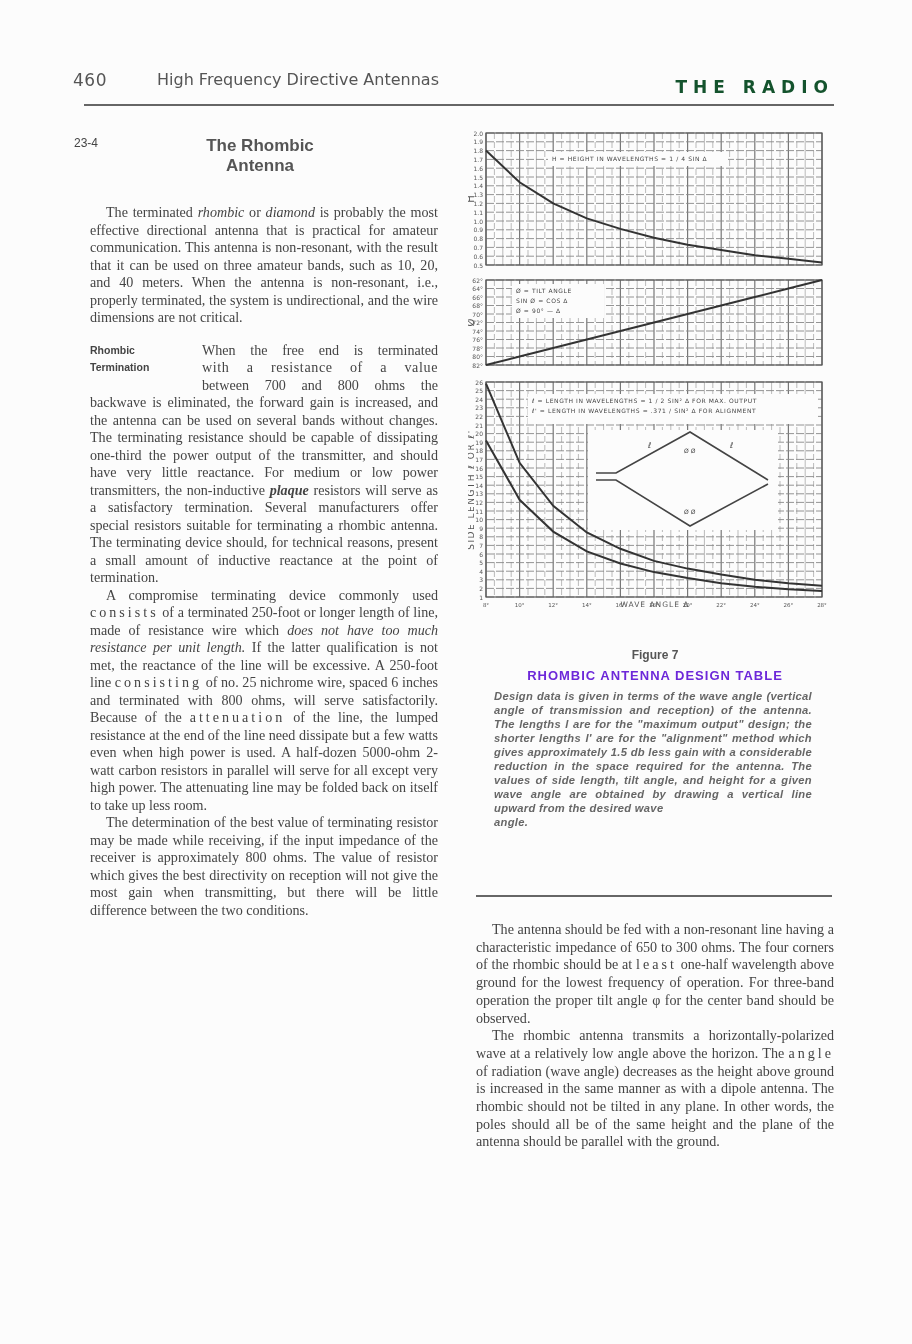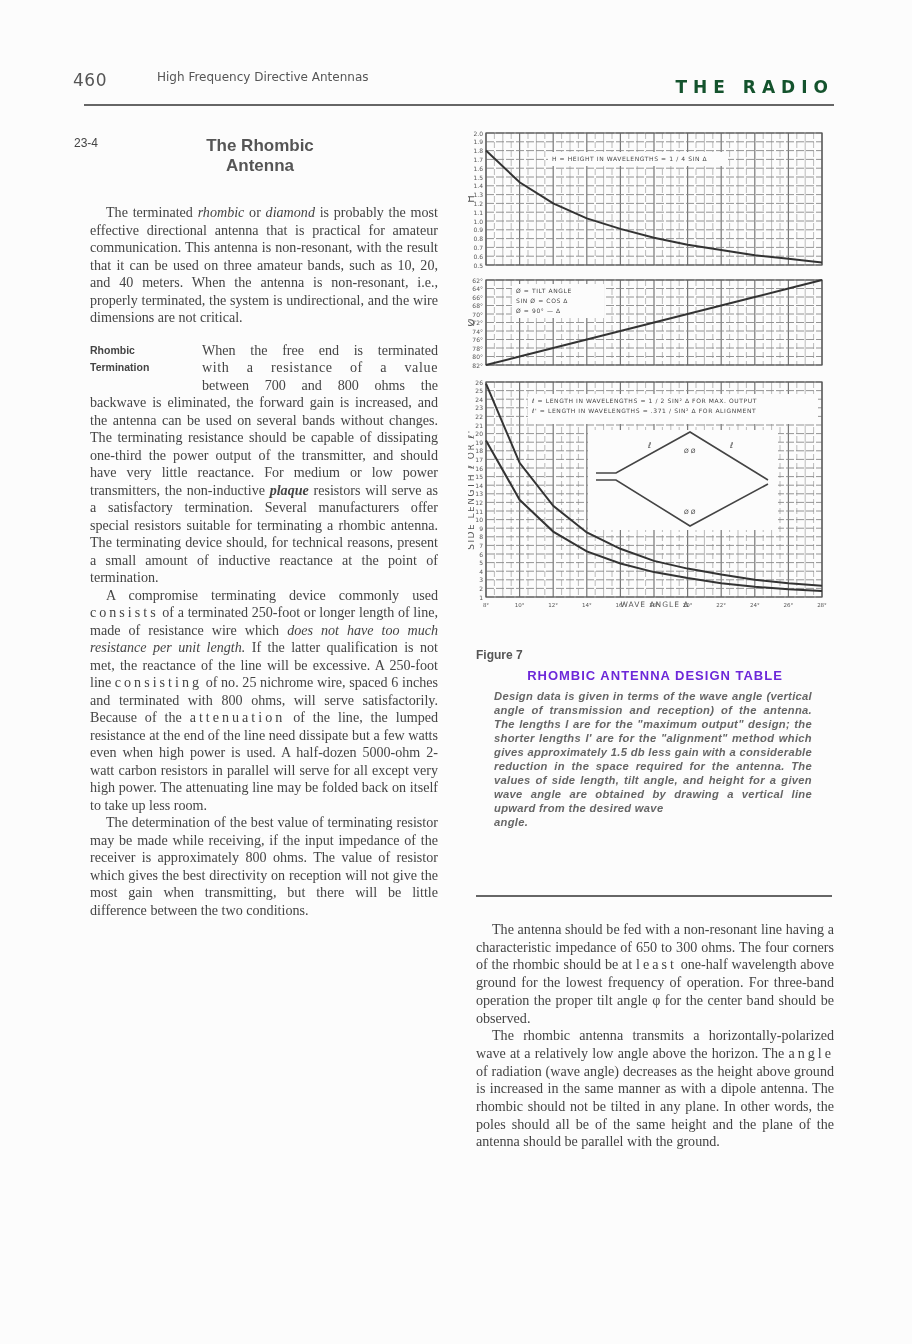--- a/index.html
+++ b/index.html
@@ -3,35 +3,35 @@
 <meta charset="utf-8">
 <style>
   html, body { margin: 0; padding: 0; }
   body {
     width: 912px; height: 1344px; background: #fcfcfc; position: relative;
     overflow: hidden; color: #3a3a3a;
     font-family: "Liberation Serif", "DejaVu Serif", serif;
   }
   .abs { position: absolute; }
   .hdr-page { left: 73px; top: 70px; font-family: "DejaVu Sans", sans-serif; font-size: 17px; color: #555; letter-spacing: 0.5px; }
-  .hdr-title { left: 157px; top: 70px; font-family: "DejaVu Sans", sans-serif; font-size: 12px; color: #555; }
+  .hdr-title { left: 157px; top: 70px; font-family: "DejaVu Sans", sans-serif; font-size: 16px; color: #555; }
   .hdr-radio { right: 78px; top: 69px; font-family: "DejaVu Sans", sans-serif; font-size: 17px; color: #14532d; letter-spacing: 6px; font-weight: bold; margin-top: 8px; }
   .hdr-rule { left: 84px; top: 104px; width: 750px; height: 2px; background: #666; }
 
   .sec-num { left: 74px; top: 136px; font-family: "Liberation Sans", sans-serif; font-size: 12px; color: #444; }
   .sec-title { left: 160px; top: 136px; width: 200px; text-align: center; font-family: "Liberation Sans", sans-serif; font-size: 17px; font-weight: bold; color: #555; line-height: 20px; }
 
   .col-left { left: 90px; width: 348px; font-size: 14.1px; line-height: 17.5px; text-align: justify; color: #444; }
   .col-left p, .col-right p { margin: 0; }
   .indent { text-indent: 16px; }
   .side-head { font-family: "Liberation Sans", sans-serif; font-size: 10.5px; font-weight: bold; color: #444; line-height: 17px; }
   .col-right { left: 476px; width: 358px; font-size: 14.1px; line-height: 17.7px; text-align: justify; color: #444; }
 
   .chart-wrap { left: 468px; top: 128px; width: 370px; height: 460px; }
-  .fig-label { left: 476px; top: 648px; width: 358px; font-family: "Liberation Sans", sans-serif; font-size: 12px; font-weight: bold; color: #555; }
+  .fig-label { left: 476px; top: 648px; width: 358px; text-align: center; font-family: "Liberation Sans", sans-serif; font-size: 12px; font-weight: bold; color: #555; }
   .fig-title { left: 476px; top: 668px; width: 358px; text-align: center; font-family: "Liberation Sans", sans-serif; font-size: 13px; font-weight: bold; color: #6d28d9; letter-spacing: 1px; }
   .fig-cap { left: 494px; top: 689px; width: 318px; font-family: "Liberation Sans", sans-serif; font-size: 11.2px; font-style: italic; font-weight: bold; color: #666; line-height: 14px; text-align: justify; letter-spacing: 0.3px; }
   .fig-cap-last { text-align: left; }
   .fig-rule { left: 476px; top: 895px; width: 356px; height: 2px; background: #666; }
   i, em { font-style: italic; }
   .spaced { letter-spacing: 3px; }
 </style>
 </head>
 <body>
 

